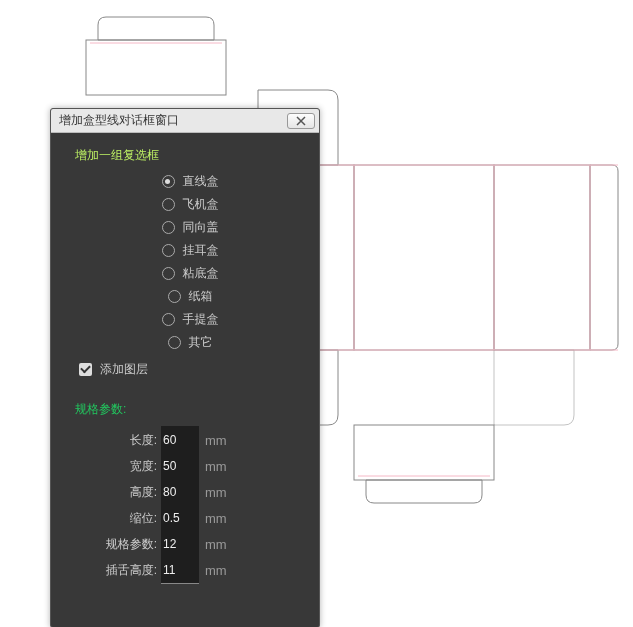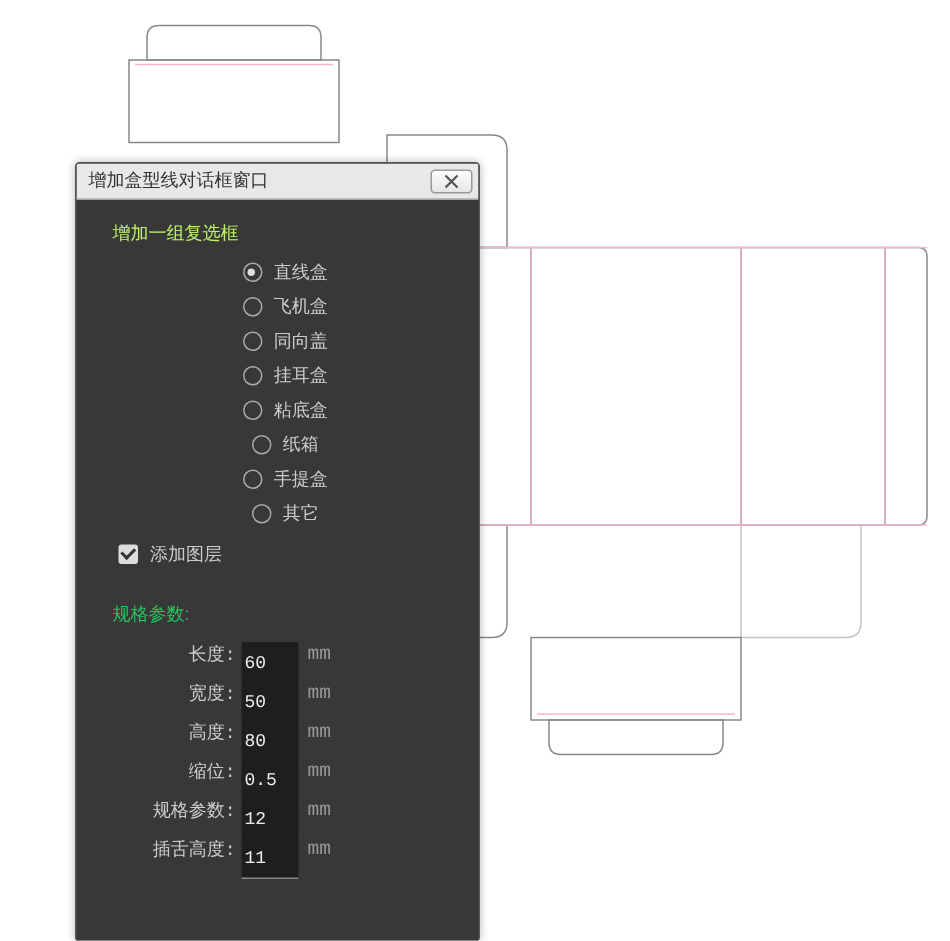--- a/index.html
+++ b/index.html
@@ -132,23 +132,23 @@
     }
     .cb .lbl { color: #ccc; font-size: 12px; }
     .params-label {
       font-size: 12px;
       color: #22c55e;
       margin-bottom: 10px;
       margin-left: -4px;
     }
     .param {
       display: flex;
+      align-items: center;
       height: 24px;
       margin: 2px 0;
-      font-family: Liberation Mono, monospace;
     }
     .param .plabel {
       width: 82px;
       text-align: right;
       color: #ccc;
       font-size: 12px;
       padding-right: 4px;
     }
     .param input {
       width: 38px;

